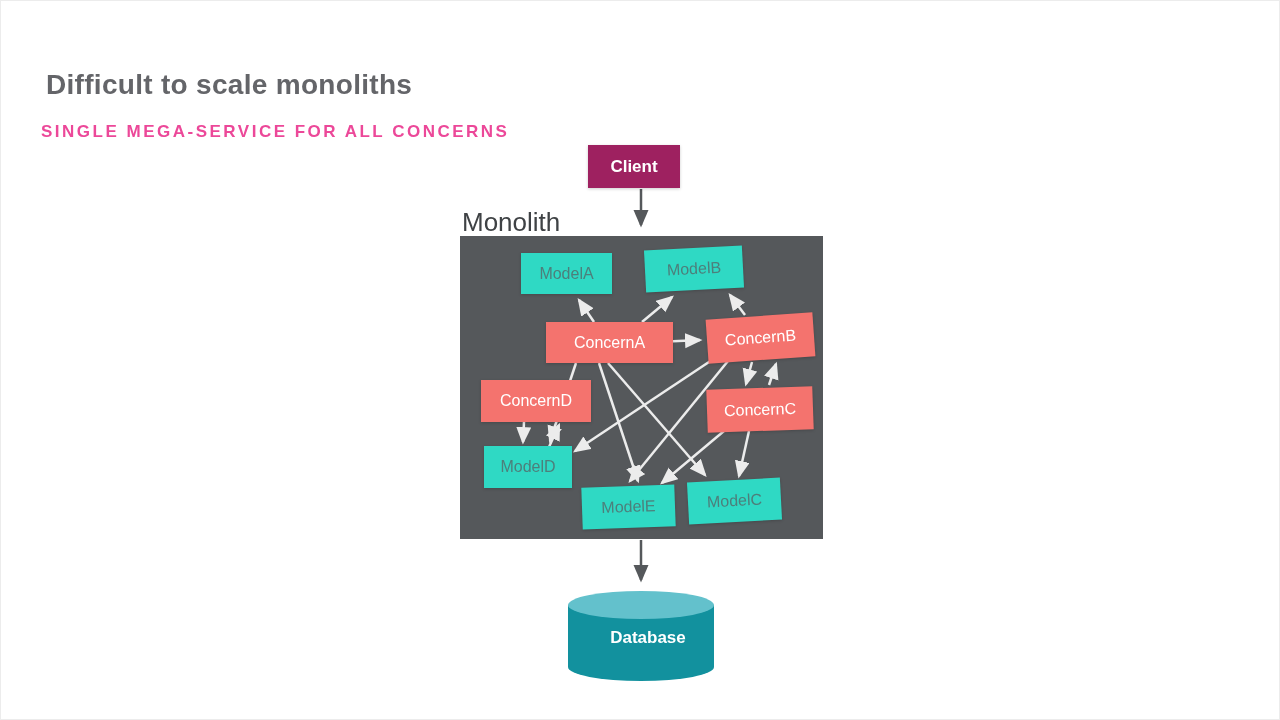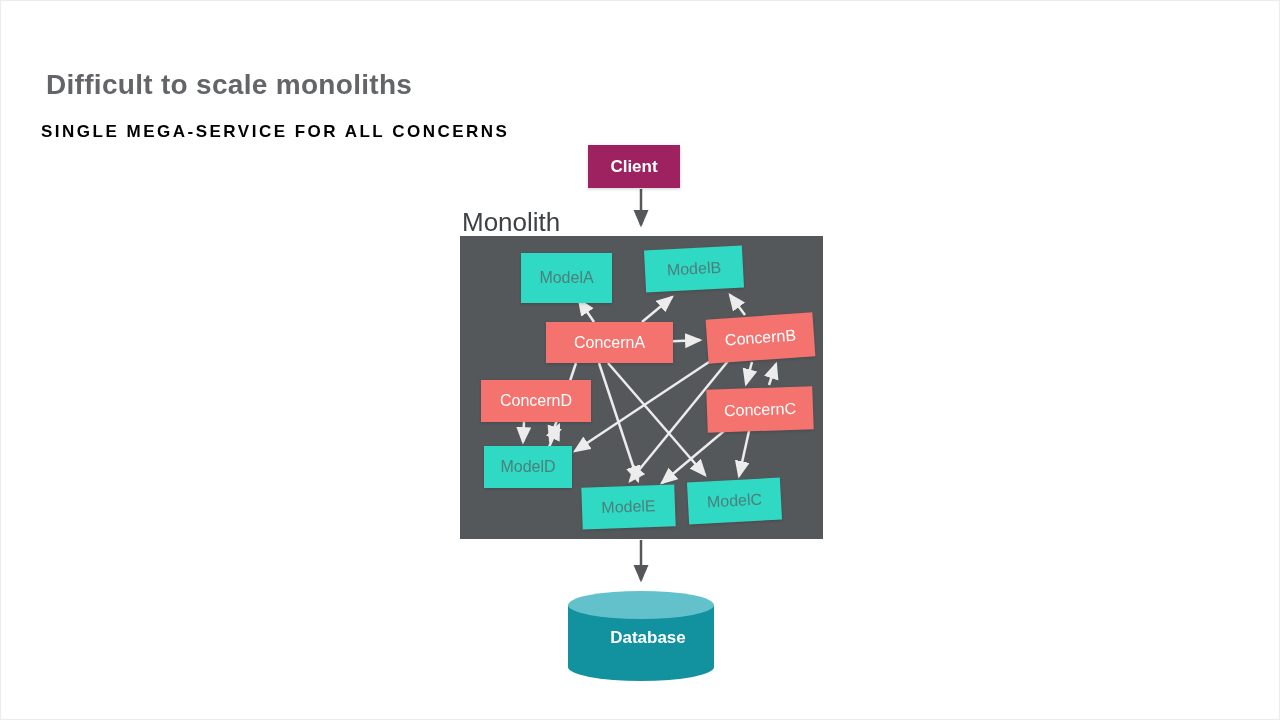--- a/index.html
+++ b/index.html
@@ -24,21 +24,21 @@
     letter-spacing: 0.3px;
     color: #646569;
   }
   .subtitle {
     position: absolute;
     left: 40px; top: 121px;
     margin: 0;
     font-size: 17px;
     font-weight: 700;
     letter-spacing: 2.5px;
-    color: #000000;
+    color: #ec4899;
   }
 
   .client {
     position: absolute;
     left: 587px; top: 144px;
     width: 92px; height: 43px;
     background: #9e2160;
     color: #ffffff;
     font-weight: 700;
     font-size: 17px;
@@ -74,21 +74,21 @@
   .node {
     position: absolute;
     display: flex; align-items: center; justify-content: center;
     font-size: 16px;
     box-shadow: 0 1px 3px rgba(0,0,0,0.18);
     z-index: 3;
   }
   .model   { background: #2fd9c4; color: #4d7f7b; }
   .concern { background: #f4736e; color: #ffffff; }
 
-  #node-modelA   { left: 520px; top: 252px; width: 91px;  height: 50px; }
+  #node-modelA   { left: 520px; top: 252px; width: 91px;  height: 41px; }
   #node-modelB   { left: 644px; top: 247px; width: 98px;  height: 42px; transform: rotate(-3deg); }
   #node-concernA { left: 545px; top: 321px; width: 127px; height: 41px; }
   #node-concernB { left: 706px; top: 315px; width: 107px; height: 44px; transform: rotate(-4deg); }
   #node-concernD { left: 480px; top: 379px; width: 110px; height: 42px; }
   #node-concernC { left: 706px; top: 387px; width: 106px; height: 43px; transform: rotate(-2deg); }
   #node-modelD   { left: 483px; top: 445px; width: 88px;  height: 42px; }
   #node-modelE   { left: 581px; top: 485px; width: 93px;  height: 42px; transform: rotate(-2deg); }
   #node-modelC   { left: 687px; top: 479px; width: 93px;  height: 42px; transform: rotate(-3deg); }
 
   .db-label {

